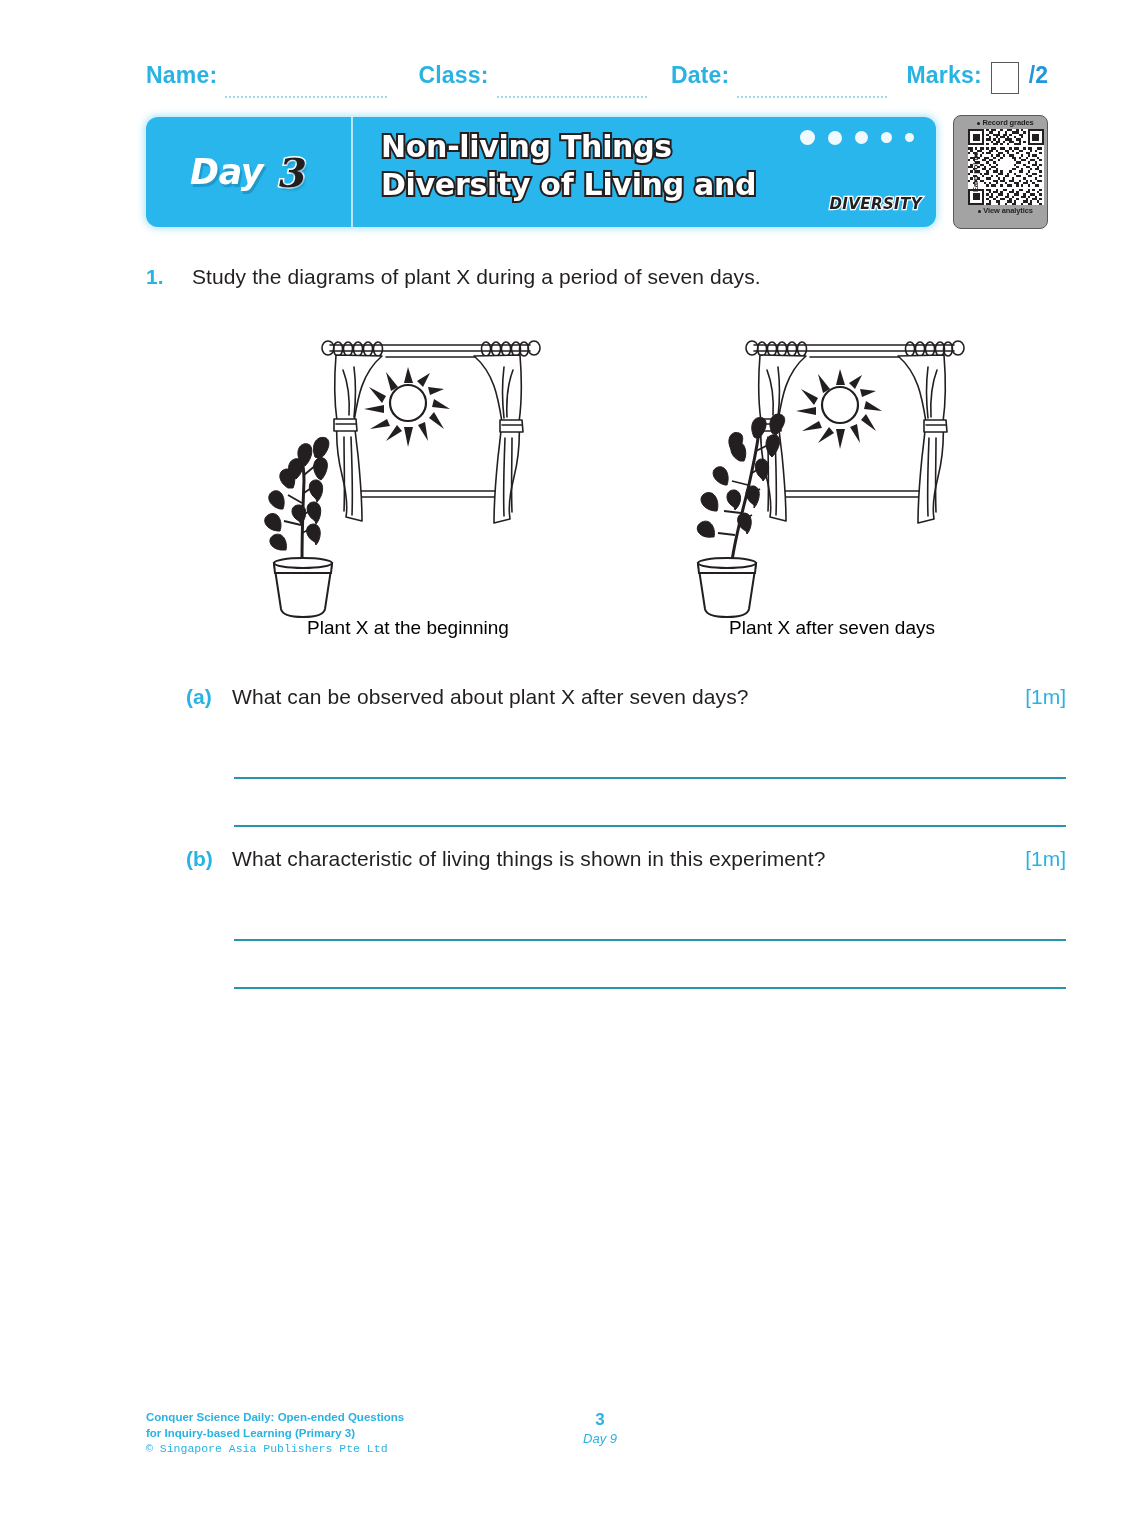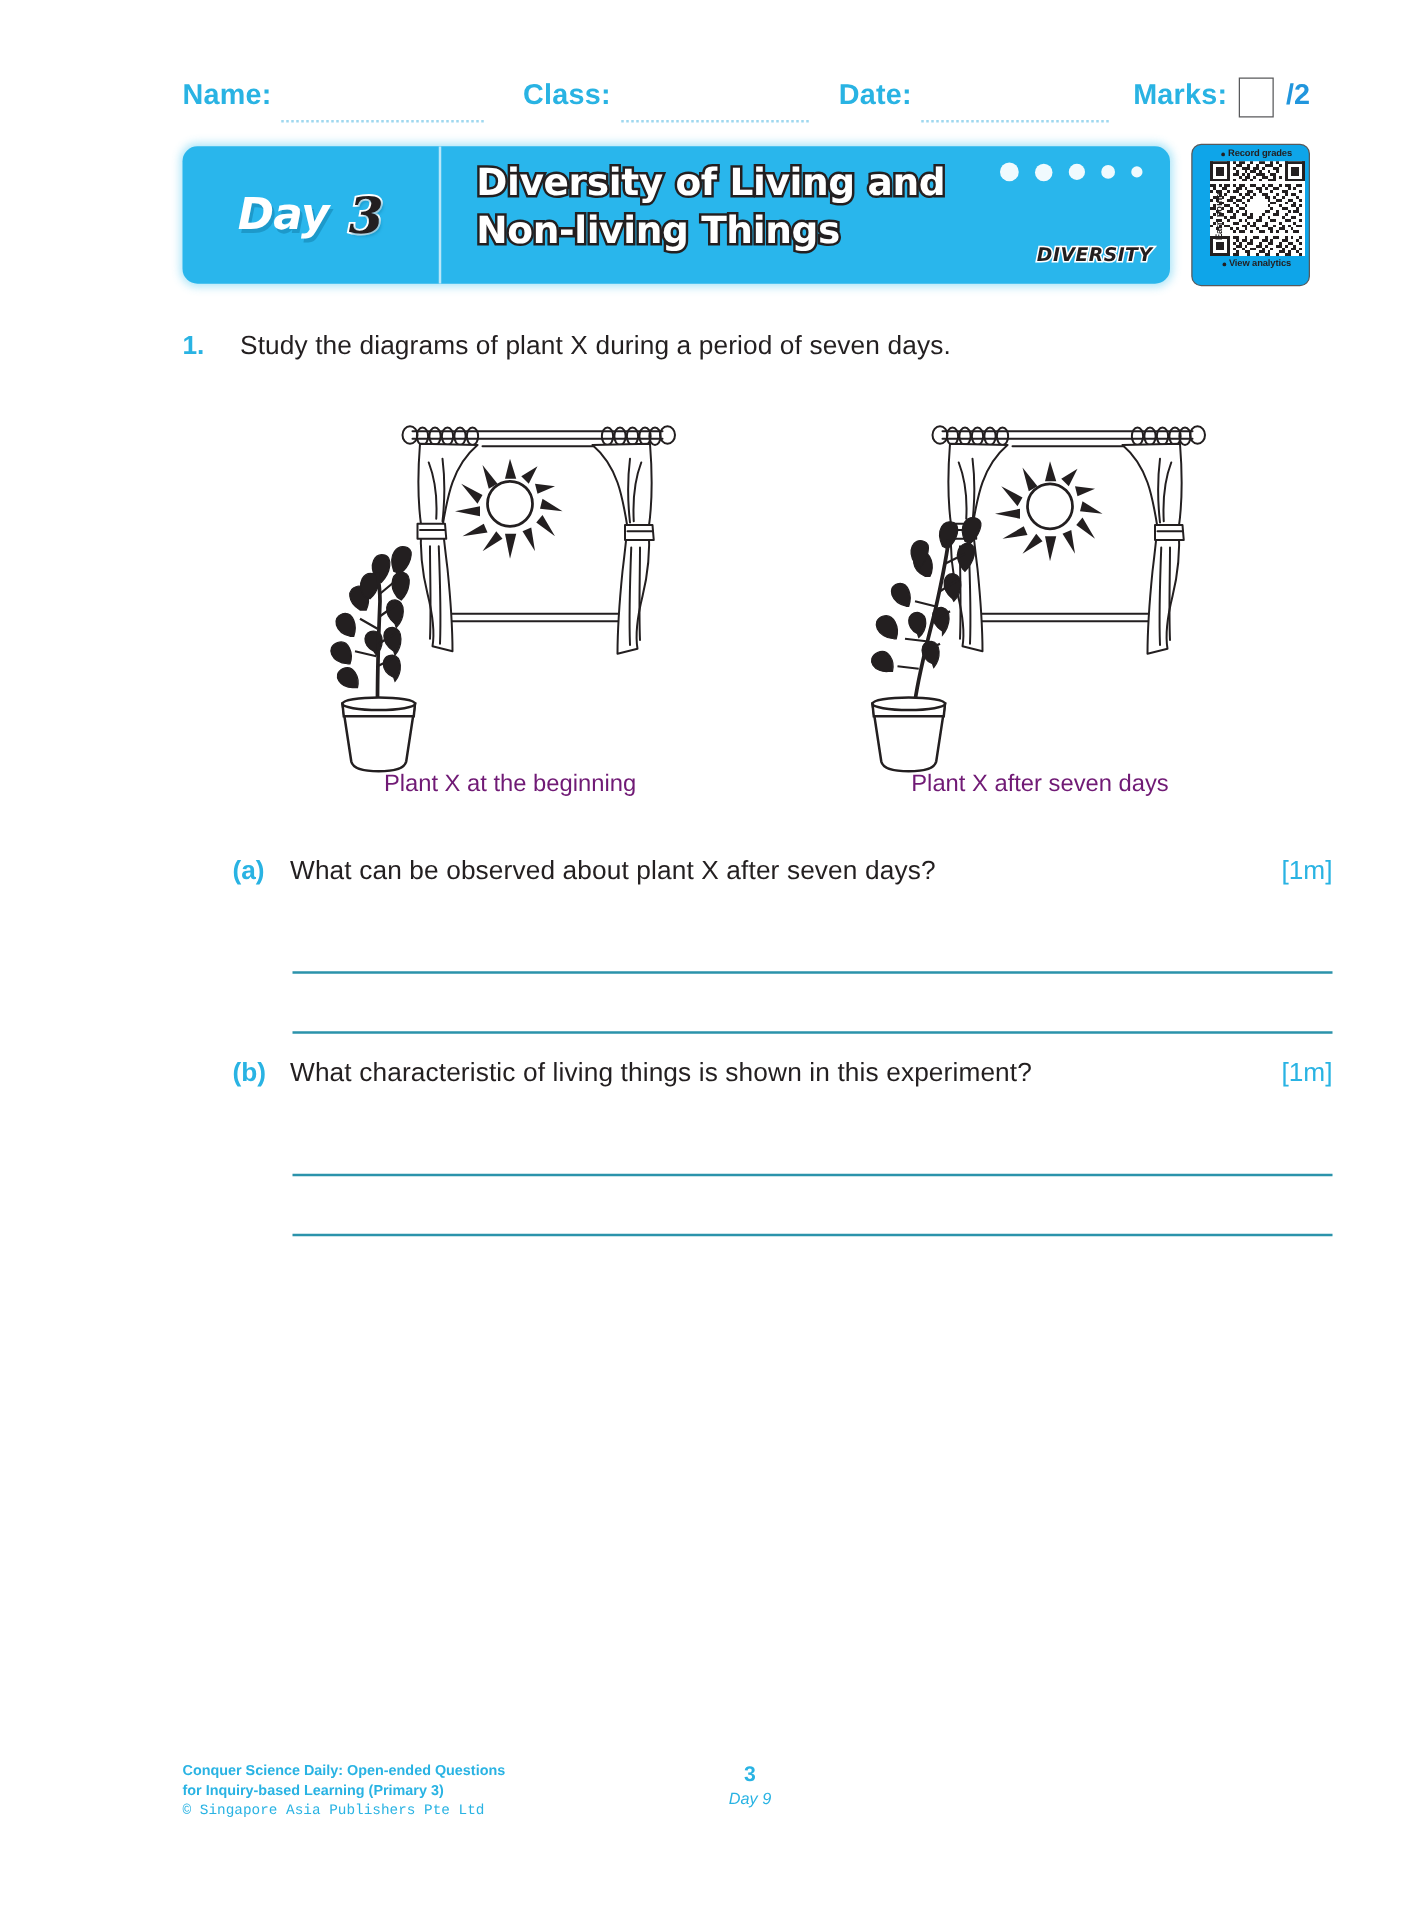--- a/index.html
+++ b/index.html
@@ -153,21 +153,21 @@
 
   
   .qr-card {
     position: absolute;
     left: 953px;
     top: 115px;
     width: 95px;
     height: 114px;
     border: 1.6px solid #58595b;
     border-radius: 8px;
-    background: #0ea5e9;
+    background: #a3a3a3;
     box-sizing: border-box;
     padding: 2px 3px 2px 13px;
   }
   .qr-top, .qr-bottom {
     font-size: 7.5px;
     font-weight: 700;
     color: #231f20;
     text-align: center;
     line-height: 10px;
     letter-spacing: -.1px;
@@ -222,21 +222,21 @@
     position: absolute;
     width: 300px;
     height: 300px;
   }
   .fig-1 { left: 258px; top: 325px; }
   .fig-2 { left: 682px; top: 325px; }
   .fig-cap {
     position: absolute;
     top: 617px;
     font-size: 19px;
-    color: #701a75;
+    color: #000000;
     text-align: center;
     width: 340px;
   }
   .cap-1 { left: 238px; }
   .cap-2 { left: 662px; }
 
   
   .subq {
     position: absolute;
     width: 880px;
@@ -327,22 +327,22 @@
   <span class="marks-total">/2</span>
 </div>
 
 <div class="banner">
   <div class="banner-day">
     <span class="day-word">Day</span>
     <span class="day-num">3</span>
   </div>
   <div class="banner-main">
     <div class="banner-title">
+      <div>Non-living Things</div>
       <div>Diversity of Living and</div>
-      <div>Non-living Things</div>
     </div>
     <div class="banner-dots">
       <span class="bdot d1"></span>
       <span class="bdot d2"></span>
       <span class="bdot d3"></span>
       <span class="bdot d4"></span>
       <span class="bdot d5"></span>
     </div>
     <div class="banner-tag">DIVERSITY</div>
   </div>

